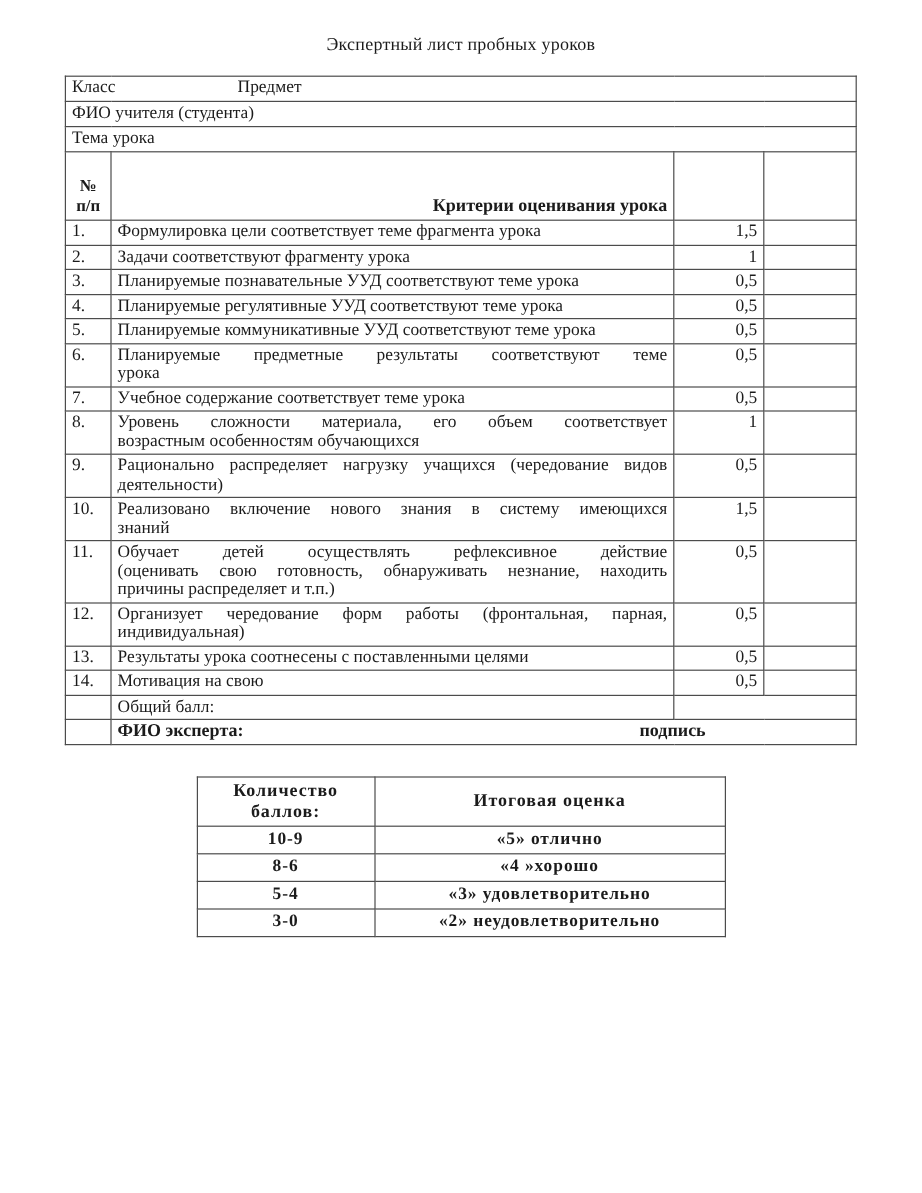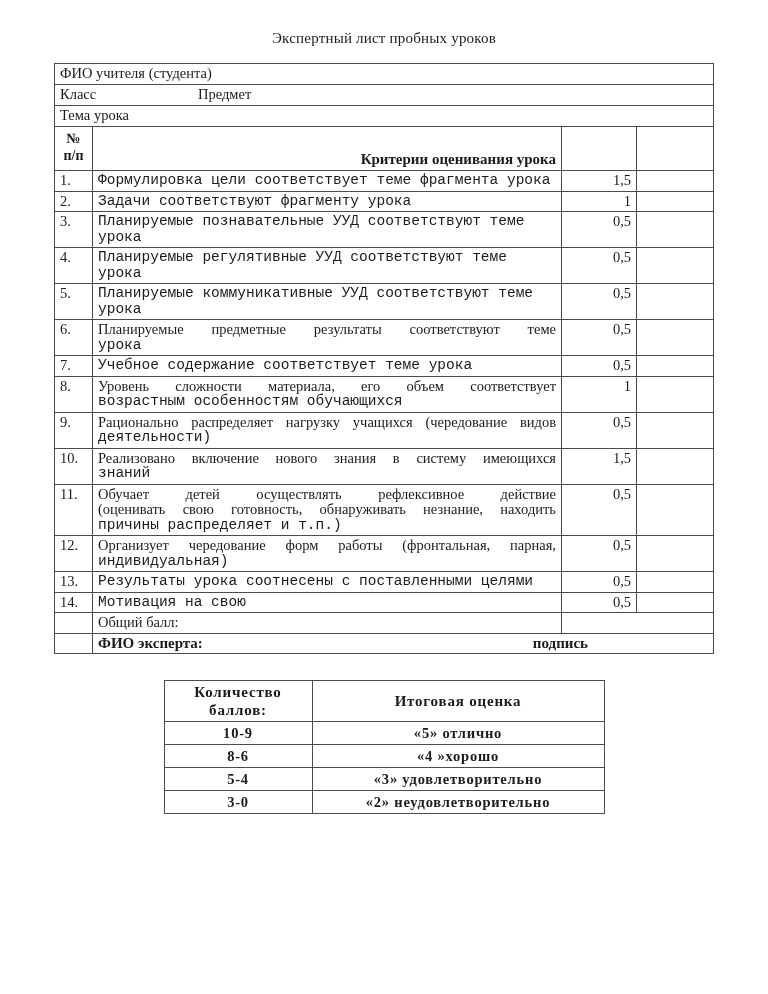--- a/index.html
+++ b/index.html
@@ -26,26 +26,26 @@
     font-size:14.5px;
     line-height:15.5px;
     padding:2px 5px;
     vertical-align:top;
     font-weight:normal;
     overflow:hidden;
   }
   .info-cell { height:16px; }
   .w-class { display:inline-block; width:138px; }
 
-  .head-row .th-num  { font-weight:bold; font-size:14px; text-align:center; vertical-align:top; padding-top:3px; line-height:17px; }
+  .head-row .th-num  { font-weight:bold; font-size:14px; text-align:center; vertical-align:top; padding-top:20px; line-height:17px; }
   .head-row .th-crit { font-weight:bold; font-size:15px; text-align:right; vertical-align:bottom; height:38px; padding-bottom:3px; }
 
   .c-num  { font-size:14px; padding-left:5px; }
   .c-crit > div           { text-align:justify; text-align-last:justify; }
-  .c-crit > div:last-child{ text-align:left;    text-align-last:left;font-family:Liberation Mono, monospace;    }
+  .c-crit > div:last-child{ text-align:left;    text-align-last:left;    }
   .c-score { text-align:right; font-size:13.5px; }
 
   .footer-label { font-weight:bold; font-size:15px; }
   .expert-inner { display:flex; font-weight:bold; font-size:15px; }
   .sig { margin-left:auto; margin-right:120px; font-weight:bold; }
 
   
   .score-table { margin:26px auto 0; width:440px; }
   .score-table th, .score-table td {
     border:1px solid #4c4c4c;
@@ -66,26 +66,26 @@
   <table class="main-table">
     <colgroup>
       <col style="width:38px">
         <col style="width:469px">
         <col style="width:75px">
         <col style="width:77px">
     </colgroup>
     <tbody>
       <tr>
         <td colspan="4" class="info-cell">
+          <span class="w-class">Класс</span><span>Предмет</span>
+        </td>
+      </tr>
+      <tr>
+        <td colspan="4" class="info-cell">
           <span>ФИО учителя (студента)</span>
-        </td>
-      </tr>
-      <tr>
-        <td colspan="4" class="info-cell">
-          <span class="w-class">Класс</span><span>Предмет</span>
         </td>
       </tr>
       <tr>
         <td colspan="4" class="info-cell">
           <span>Тема урока</span>
         </td>
       </tr>
 
       <tr class="head-row">
         <th class="th-num">№ п/п</th>

